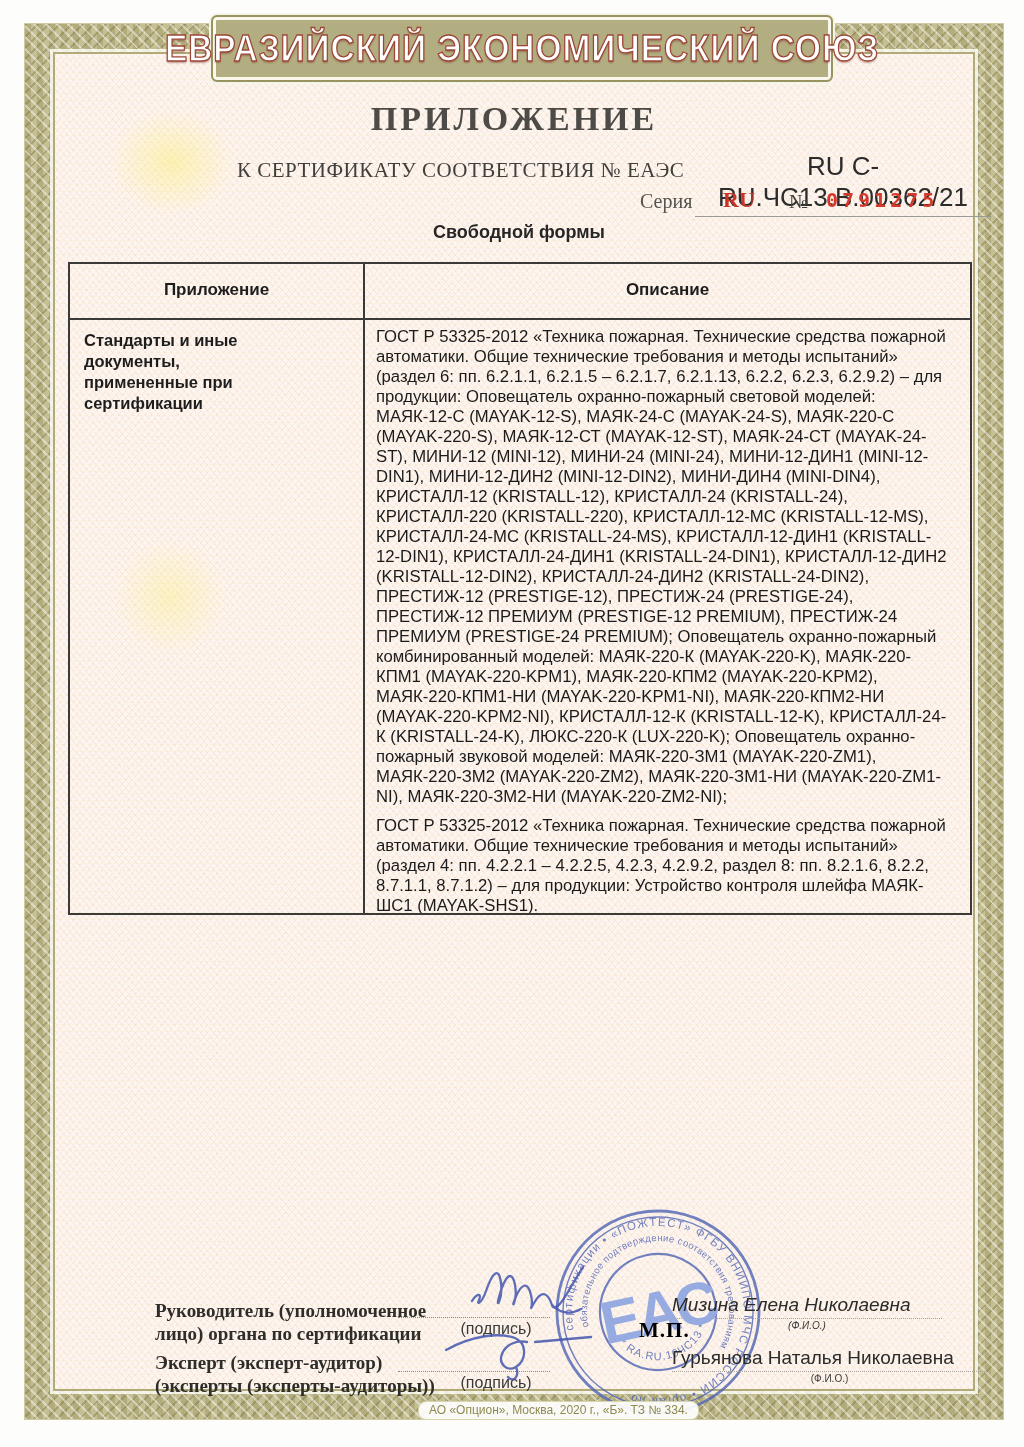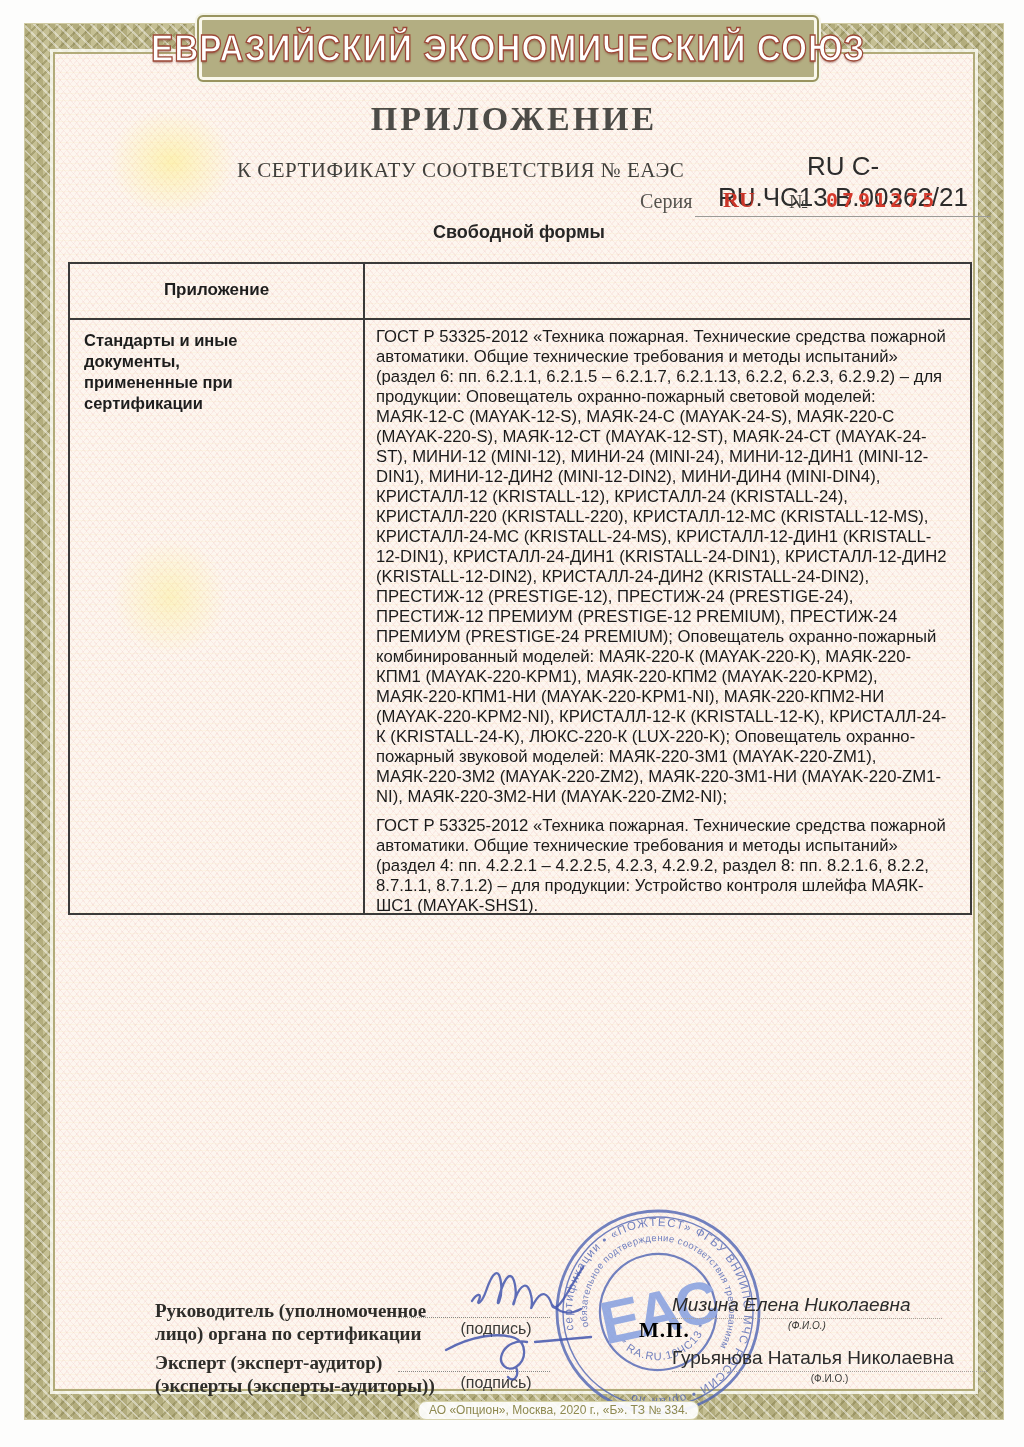--- a/index.html
+++ b/index.html
@@ -22,21 +22,21 @@
       repeating-linear-gradient(50deg, rgba(228,150,150,.13) 0 1px, transparent 1px 5px),
       repeating-linear-gradient(-50deg, rgba(228,150,150,.11) 0 1px, transparent 1px 5px),
       repeating-linear-gradient(0deg, rgba(238,218,120,.10) 0 1px, transparent 1px 7px);}
   .smudge{position:absolute;border-radius:50%;pointer-events:none;}
   .smudge.a{left:108px;top:108px;width:128px;height:108px;
     background:radial-gradient(ellipse at center, rgba(252,238,132,.55), rgba(252,238,132,0) 70%);}
   .smudge.b{left:112px;top:538px;width:116px;height:118px;
     background:radial-gradient(ellipse at center, rgba(250,238,140,.45), rgba(250,238,140,0) 70%);}
 
   
-  .banner{position:absolute;left:197px;top:15px;width:618px;height:63px;
+  .banner{position:absolute;left:211px;top:15px;width:618px;height:63px;
     background:#b3ae82;border:2px solid #99945f;border-radius:6px;
     box-shadow:inset 0 0 0 3px #faf8ec, 0 0 0 2px #f6f5e9;
     display:flex;align-items:center;justify-content:center;}
   .banner span{font-size:36px;font-weight:800;color:#ffffff;white-space:nowrap;
     letter-spacing:1px;transform:scaleX(.93);
     -webkit-text-stroke:1.3px #9c4736;
     text-shadow:0 2px 2px rgba(120,50,40,.45);}
 
   
   .doc-title{position:absolute;left:53px;width:922px;top:100px;text-align:center;
@@ -123,20 +123,21 @@
   <div class="cert-no">RU C-RU.ЧС13.В.00362/21</div>
   <span class="series-label">Серия</span>
   <span class="series-value">RU</span>
   <span class="number-sign">№</span>
   <span class="number-value">0791275</span>
   <div class="form-type">Свободной формы</div>
 
   <div class="doc-table">
     <div class="tbl-header">
       <div class="th left">Приложение</div>
+      <div class="th right">Описание</div>
     </div>
     <div class="col-divider"></div>
     <div class="cell-appendix">Стандарты и иные документы,
 примененные при сертификации</div>
     <div class="cell-desc">
       <p>ГОСТ Р 53325-2012 «Техника пожарная. Технические средства пожарной автоматики. Общие технические требования и методы испытаний» (раздел 6: пп. 6.2.1.1, 6.2.1.5 – 6.2.1.7, 6.2.1.13, 6.2.2, 6.2.3, 6.2.9.2) – для продукции: Оповещатель охранно-пожарный световой моделей: МАЯК-12-С (MAYAK-12-S), МАЯК-24-С (MAYAK-24-S), МАЯК-220-С (MAYAK-220-S), МАЯК-12-СТ (MAYAK-12-ST), МАЯК-24-СТ (MAYAK-24-ST), МИНИ-12 (MINI-12), МИНИ-24 (MINI-24), МИНИ-12-ДИН1 (MINI-12-DIN1), МИНИ-12-ДИН2 (MINI-12-DIN2), МИНИ-ДИН4 (MINI-DIN4), КРИСТАЛЛ-12 (KRISTALL-12), КРИСТАЛЛ-24 (KRISTALL-24), КРИСТАЛЛ-220 (KRISTALL-220), КРИСТАЛЛ-12-МС (KRISTALL-12-MS), КРИСТАЛЛ-24-МС (KRISTALL-24-MS), КРИСТАЛЛ-12-ДИН1 (KRISTALL-12-DIN1), КРИСТАЛЛ-24-ДИН1 (KRISTALL-24-DIN1), КРИСТАЛЛ-12-ДИН2 (KRISTALL-12-DIN2), КРИСТАЛЛ-24-ДИН2 (KRISTALL-24-DIN2), ПРЕСТИЖ-12 (PRESTIGE-12), ПРЕСТИЖ-24 (PRESTIGE-24), ПРЕСТИЖ-12 ПРЕМИУМ (PRESTIGE-12 PREMIUM), ПРЕСТИЖ-24 ПРЕМИУМ (PRESTIGE-24 PREMIUM); Оповещатель охранно-пожарный комбинированный моделей: МАЯК-220-К (MAYAK-220-K), МАЯК-220-КПМ1 (MAYAK-220-KPM1), МАЯК-220-КПМ2 (MAYAK-220-KPM2), МАЯК-220-КПМ1-НИ (MAYAK-220-KPM1-NI), МАЯК-220-КПМ2-НИ (MAYAK-220-KPM2-NI), КРИСТАЛЛ-12-К (KRISTALL-12-K), КРИСТАЛЛ-24-К (KRISTALL-24-K), ЛЮКС-220-К (LUX-220-K); Оповещатель охранно-пожарный звуковой моделей: МАЯК-220-ЗМ1 (MAYAK-220-ZM1), МАЯК-220-ЗМ2 (MAYAK-220-ZM2), МАЯК-220-ЗМ1-НИ (MAYAK-220-ZM1-NI), МАЯК-220-ЗМ2-НИ (MAYAK-220-ZM2-NI);</p>
       <p>ГОСТ Р 53325-2012 «Техника пожарная. Технические средства пожарной автоматики. Общие технические требования и методы испытаний» (раздел 4: пп. 4.2.2.1 – 4.2.2.5, 4.2.3, 4.2.9.2, раздел 8: пп. 8.2.1.6, 8.2.2, 8.7.1.1, 8.7.1.2) – для продукции: Устройство контроля шлейфа МАЯК-ШС1 (MAYAK-SHS1).</p>
     </div>
   </div>
 

